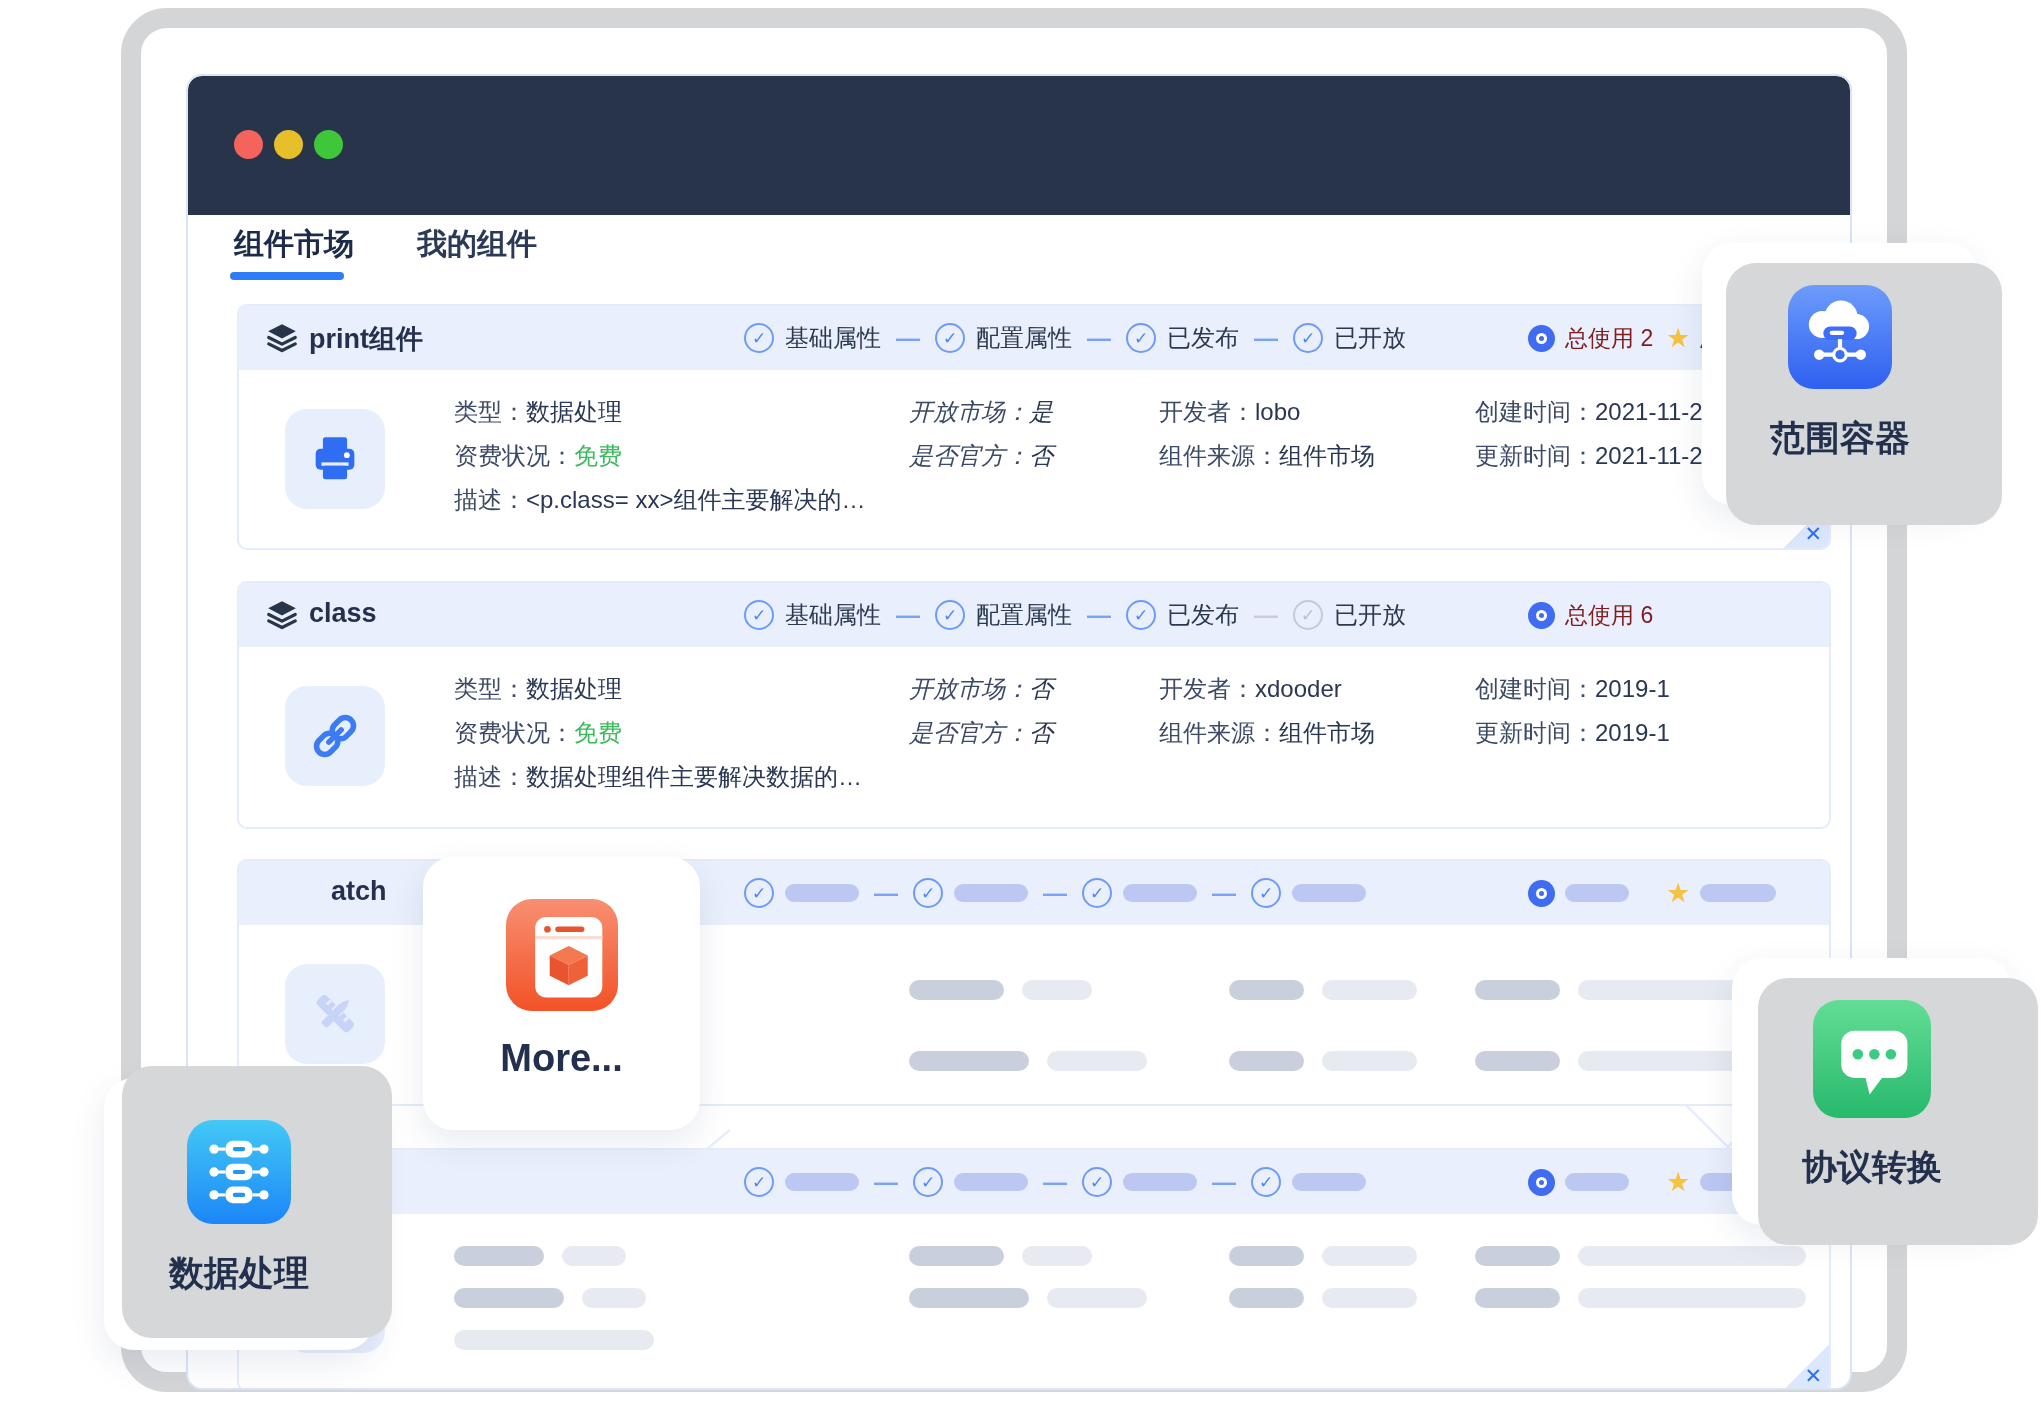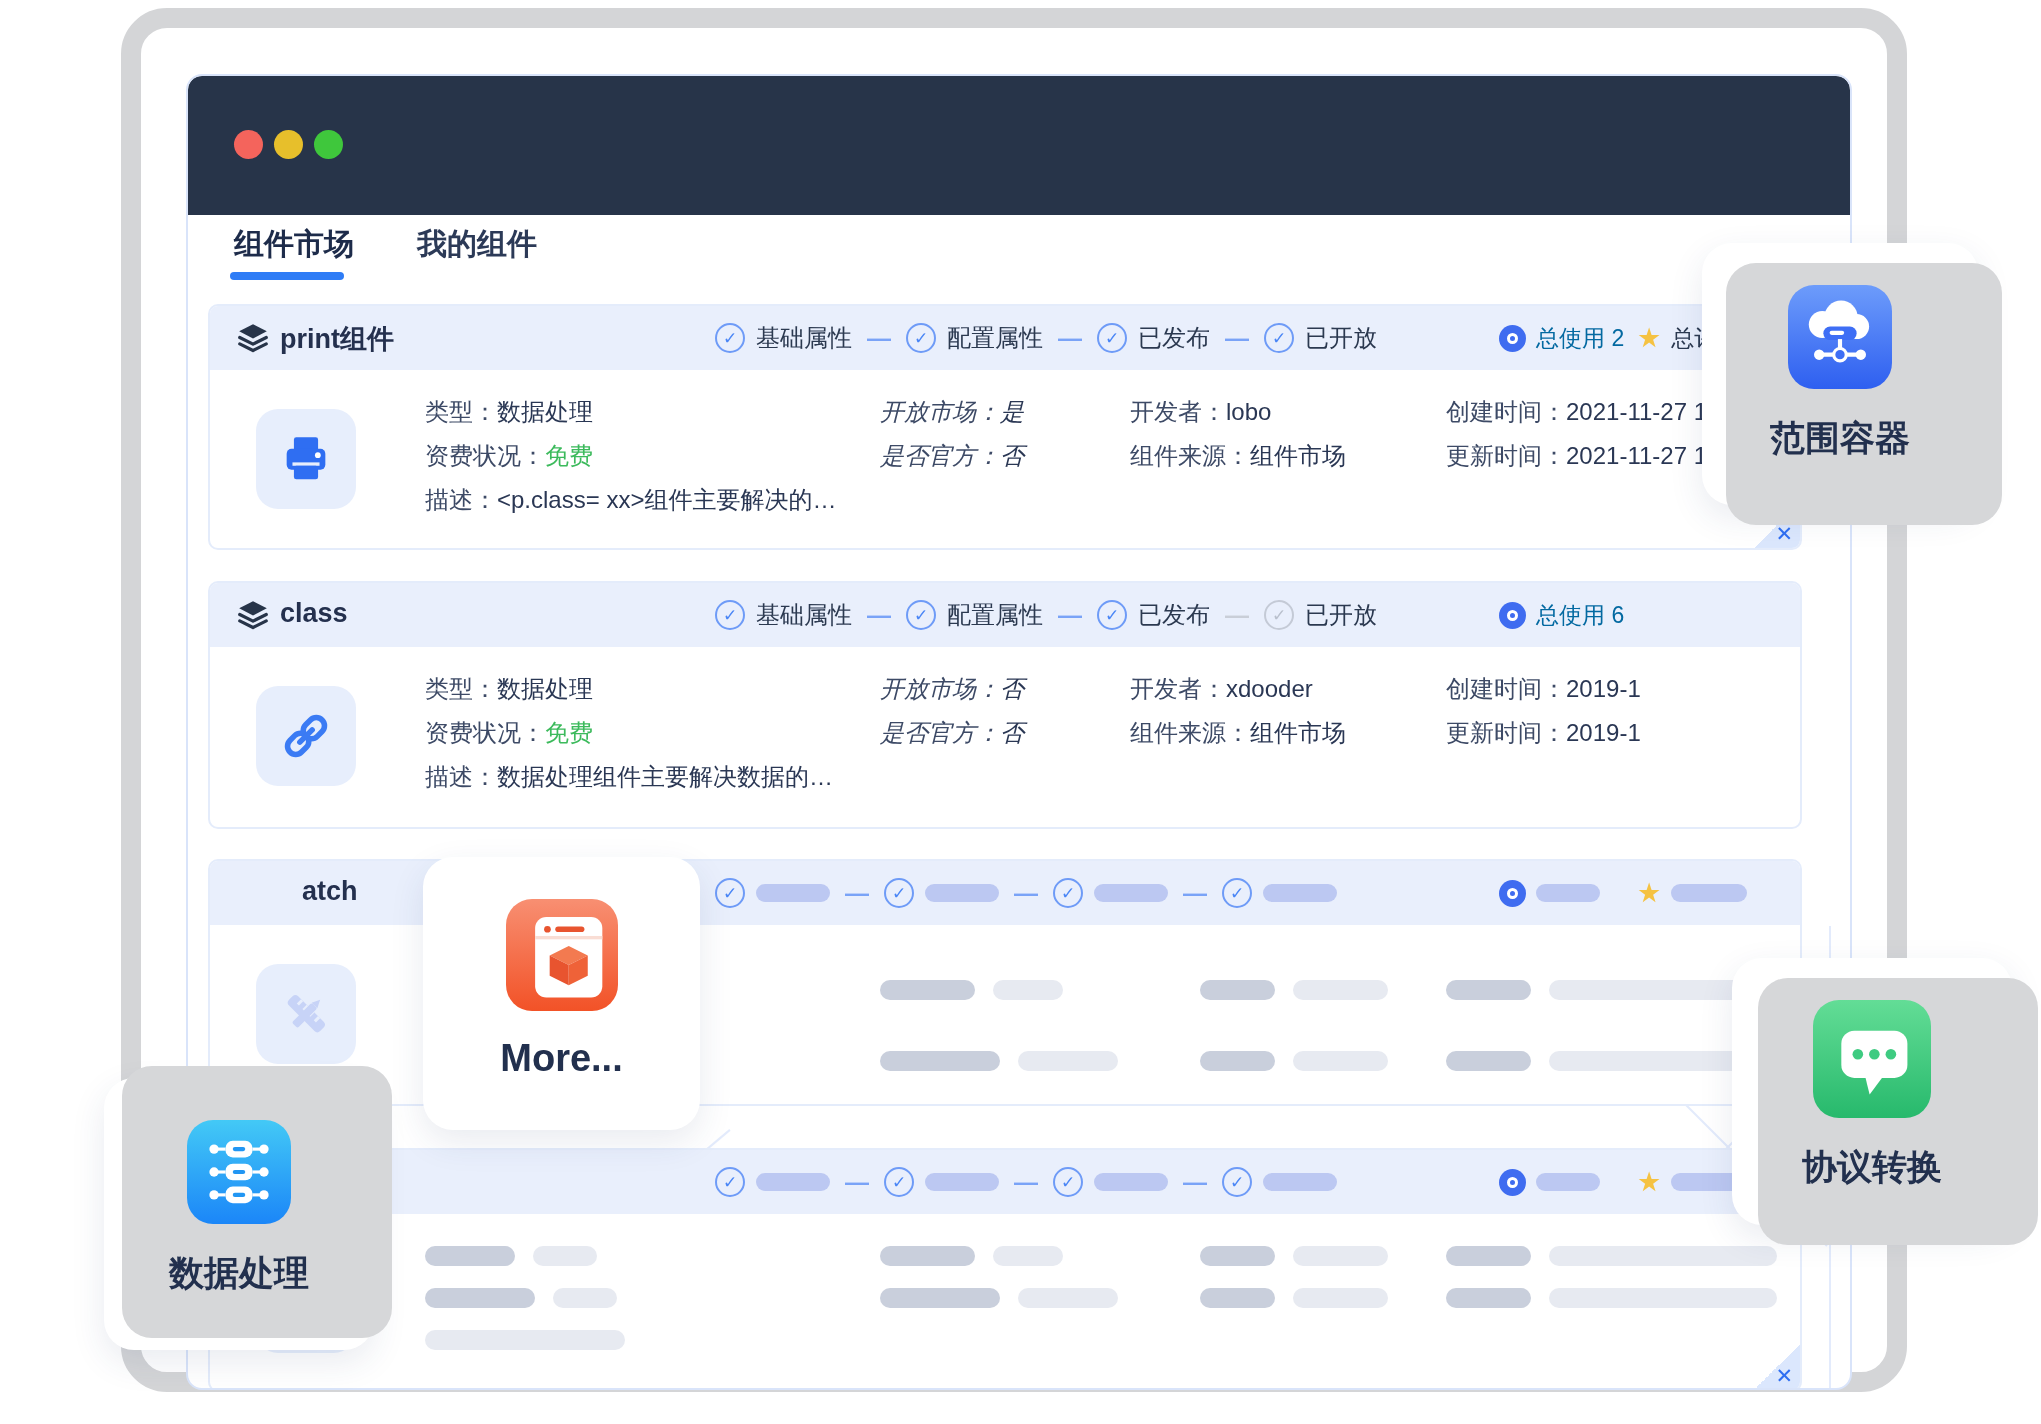--- a/index.html
+++ b/index.html
@@ -24,42 +24,42 @@
   .tabs { position:absolute; left:0; top:148px; width:100%; height:60px; }
   .tab { position:absolute; font-size:30px; font-weight:700; color:#1d2b4a; white-space:nowrap; cursor:pointer; }
   .tab.inactive { color:#2c3a57; }
   .tab-underline { position:absolute; left:42px; top:48px; width:114px; height:8px;
                    border-radius:4px; background:#2e7cf6; }
 
   
   .decor { position:absolute; background:#e3ebfc; z-index:0; }
 
   
-  .card { position:absolute; left:20px; width:1594px; background:#fff;
+  .card { position:absolute; left:49px; width:1594px; background:#fff;
           border:2px solid #e4ecfb; border-radius:10px; z-index:1; }
   .card-head { position:relative; height:64px; background:#e9effc; border-radius:8px 8px 0 0; }
   .layers { position:absolute; left:26px; top:15px; width:34px; height:34px; }
   .card-title { position:absolute; left:70px; top:15px; font-size:27px; font-weight:700; color:#24304e; white-space:nowrap; }
   .card-title.shifted { left:92px; }
   .card-body { position:relative; }
 
   .steps { position:absolute; left:505px; top:0; height:64px; display:flex; align-items:center; }
   .chk { width:30px; height:30px; border-radius:50%; border:2px solid #6e9bf7; color:#4a86f6;
          display:flex; align-items:center; justify-content:center; font-size:17px; font-weight:700; flex:0 0 auto; }
   .chk.gray { border-color:#c4cad6; color:#b9c0cd; }
   .step-label { font-size:24px; color:#2b3950; margin-left:11px; white-space:nowrap; }
   .dash { font-size:24px; font-weight:700; color:#7aa3f7; margin:0 15px; }
   .dash.gray { color:#c9ced8; }
 
   .usage { position:absolute; left:1289px; top:0; height:64px; display:flex; align-items:center; }
   .rate  { position:absolute; left:1427px; top:0; height:64px; display:flex; align-items:center; }
   .o-icon { width:27px; height:27px; border-radius:50%; background:#3f6cf0;
             display:flex; align-items:center; justify-content:center; flex:0 0 auto; }
   .o-icon i { display:block; width:11px; height:11px; border:3px solid #fff; border-radius:50%; }
-  .usage-label { font-size:23px; color:#0369a1; margin-left:10px; white-space:nowrap; }
+  .usage-label { font-size:23px; color:#7f1d1d; margin-left:10px; white-space:nowrap; }
   .star { font-size:27px; color:#f5c242; line-height:1; }
   .rate-label { font-size:23px; color:#2b3950; margin-left:10px; white-space:nowrap; }
 
   .icon-box { position:absolute; left:46px; top:39px; width:100px; height:100px;
               background:#e7eefc; border-radius:22px; display:flex; align-items:center; justify-content:center; }
 
   .f { position:absolute; font-size:24px; white-space:nowrap; }
   .lbl { color:#3d4a66; } .val { color:#2a3754; } .val.green { color:#3cba5c; }
   .c1 { left:215px; } .c2 { left:670px;font-style:italic; } .c3 { left:920px; } .c4 { left:1236px; }
   .r1 { top:26px; } .r2 { top:70px; } .r3 { top:114px; }

